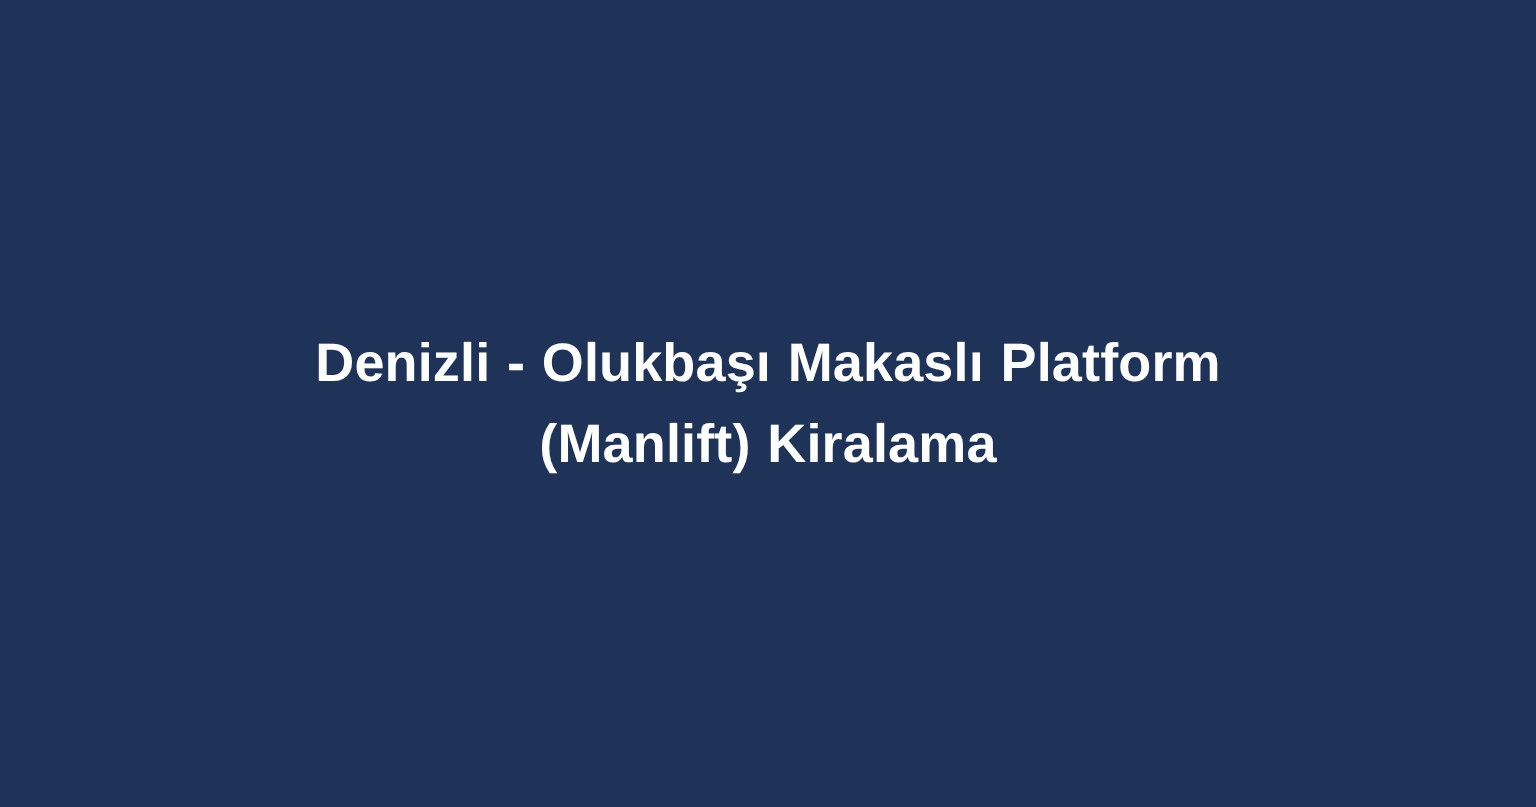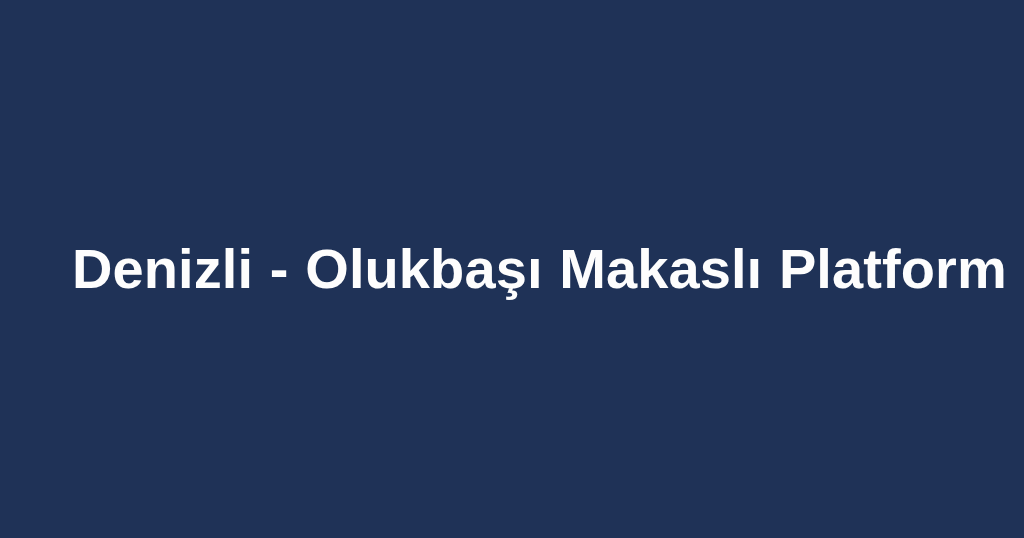--- a/index.html
+++ b/index.html
@@ -30,35 +30,36 @@
     width: 100%;
     padding: 0 56px;
     box-sizing: border-box;
     text-align: center;
   }
 
   #banner-title {
     margin: 16px;
     color: #fdfdfd;
     font-family: "Liberation Sans", "DejaVu Sans", sans-serif;
-    font-size: 56px;
+    font-size: 36px;
     font-weight: 700;
     line-height: 54px;
     letter-spacing: 0.1px;
     word-spacing: 1px;
     -webkit-font-smoothing: antialiased;
   }
 
   #banner-title .title-line {
     display: block;
     white-space: nowrap;
   }
 </style>
 </head>
 <body>
 
 <div id="banner-card" style="background-color: rgb(31, 50, 87);">
   <div id="title-block">
     <h1 id="banner-title" style="color: rgb(253, 253, 253);">
         <span class="title-line">Denizli - Olukbaşı Makaslı Platform</span>
+        <span class="title-line">(Manlift) Kiralama</span>
       </h1>
   </div>
 </div>
 
 </body></html>

